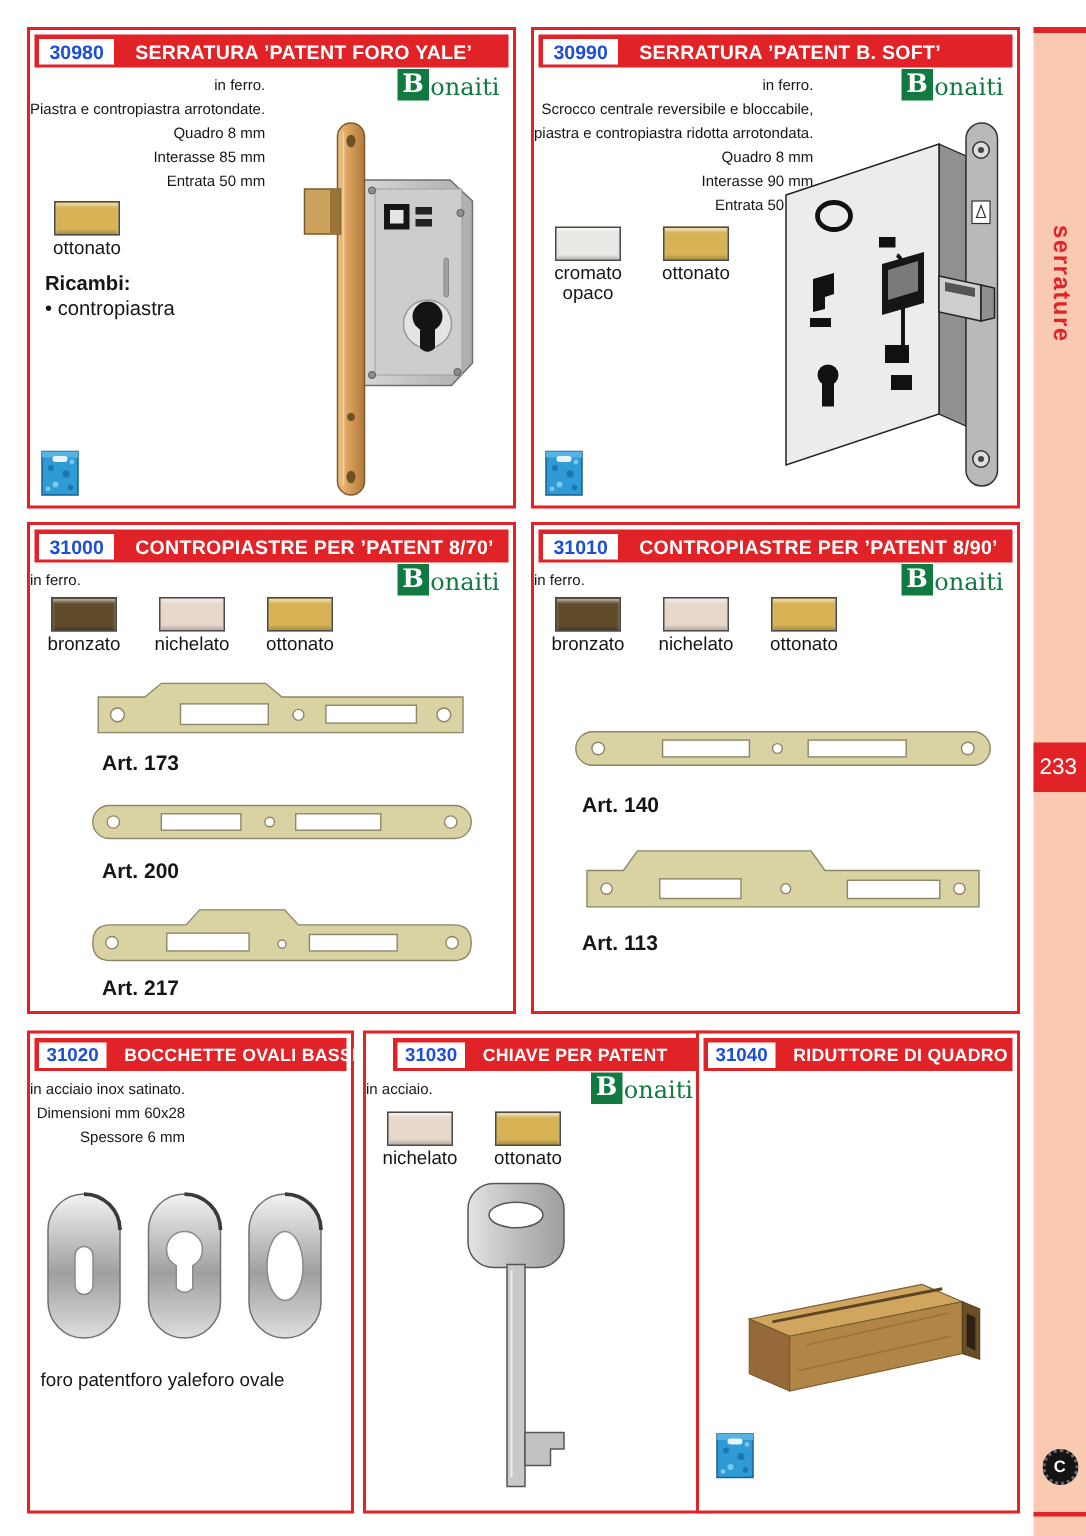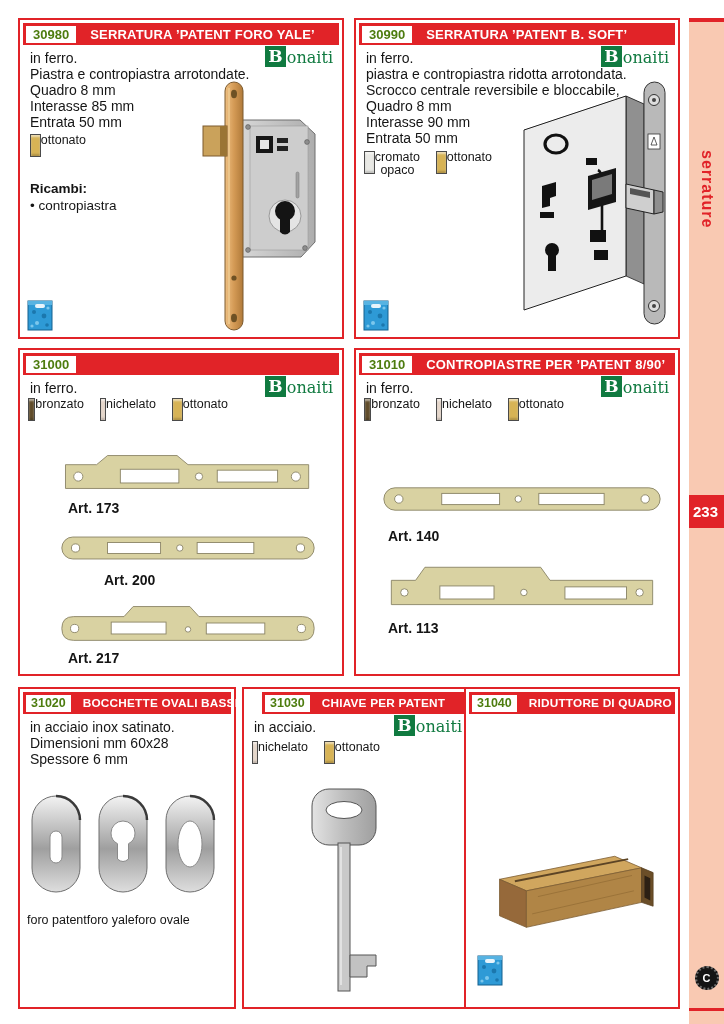--- a/index.html
+++ b/index.html
@@ -2,45 +2,45 @@
 <html><head>
 <meta charset="utf-8">
 <style>
   html,body{margin:0;padding:0;background:#ffffff;}
   #page{
     position:relative;width:724px;height:1024px;background:#ffffff;overflow:hidden;
     font-family:"Liberation Sans","DejaVu Sans",sans-serif;color:#151515;
   }
   .box{position:absolute;border:2px solid #e12328;background:#fff;}
   .hdr{display:flex;align-items:center;height:22px;background:#e12328;margin:3px;}
-  .code{background:#fff;color:#4d7c0f;font-weight:700;font-size:13px;line-height:17px;padding:0 7px;margin-left:3px;white-space:nowrap;}
+  .code{background:#fff;color:#1d4ed8;font-weight:700;font-size:13px;line-height:17px;padding:0 7px;margin-left:3px;white-space:nowrap;}
   .title{color:#fff;font-weight:700;font-size:13px;margin-left:14px;white-space:nowrap;letter-spacing:.2px;}
   .small .title{font-size:11.8px;margin-left:12px;}
   .small .code{font-size:12.5px;padding:0 5px;}
-  .desc{position:absolute;left:10px;top:30px;font-size:14px;line-height:16px;}
+  .desc{position:absolute;left:0;top:30px;font-size:10px;line-height:16px;text-align:right;}
   .logo{position:absolute;right:9px;top:26px;display:flex;align-items:flex-start;line-height:1;}
   .logo-b{width:21px;height:21px;background:#107a40;color:#fff;font-family:"DejaVu Serif","Liberation Serif",serif;
     font-size:17px;font-weight:700;display:flex;align-items:center;justify-content:center;}
   .logo-rest{color:#107a40;font-family:"DejaVu Serif","Liberation Serif",serif;font-size:16px;margin-left:1px;margin-top:4px;}
   .swatches{position:absolute;display:flex;gap:16px;}
-  .swatch{display:flex;flex-direction:row;align-items:flex-start;width:56px;}
+  .swatch{display:flex;flex-direction:column;align-items:center;width:56px;}
   .chip{width:42px;height:21px;border:1px solid #4a4a4a;margin-bottom:2px;box-shadow:inset 0 2px 2px rgba(255,255,255,.55), inset 0 -2px 2px rgba(0,0,0,.18);}
   .chip-label{font-size:12.5px;line-height:13px;text-align:center;}
   .spares{position:absolute;left:10px;font-size:13.5px;line-height:17px;}
   .spares-title{font-weight:700;}
   .art-label{position:absolute;font-weight:700;font-size:14px;}
   .img{position:absolute;}
   .bag{position:absolute;}
   
   .strip{position:absolute;left:689px;top:18px;width:35px;height:1006px;background:#f9c9b2;}
   .strip-cap{position:absolute;left:0;top:0;width:100%;height:4px;background:#e12328;}
   .strip-label{position:absolute;top:132px;left:50%;transform:translateX(-50%);
     writing-mode:vertical-rl;color:#e12328;font-weight:700;font-size:16px;letter-spacing:1px;}
   .page-badge{position:absolute;left:0;top:477px;width:100%;height:33px;background:#e12328;color:#fff;
-    font-weight:700;font-size:15px;display:flex;align-items:center;padding-left:4px;box-sizing:border-box;}
+    font-weight:400;font-size:15px;display:flex;align-items:center;padding-left:4px;box-sizing:border-box;}
   .cbadge{position:absolute;left:50%;transform:translateX(-50%);bottom:34px;width:20px;height:20px;border-radius:50%;
     background:#141414;border:2px dotted #6a6a6a;color:#fff;font-weight:700;font-size:11px;
     display:flex;align-items:center;justify-content:center;}
   .strip-line{position:absolute;left:0;bottom:13px;width:100%;height:3px;background:#e12328;}
   .oval-labels{position:absolute;left:0;top:224px;width:100%;display:flex;
     padding:0 7px;box-sizing:border-box;font-size:12.5px;}
   .ovals{position:absolute;left:9px;top:104px;display:flex;gap:13px;}
 </style>
 </head>
 <body>
@@ -125,22 +125,22 @@
     <div class="hdr">
       <span class="code">30990</span>
       <span class="title">SERRATURA ’PATENT B. SOFT’</span>
     </div>
     <div class="logo">
       <span class="logo-b">B</span>
       <span class="logo-rest">onaiti</span>
     </div>
     <div class="desc">
       <div>in ferro.</div>
+      <div>Scrocco centrale reversibile e bloccabile,</div>
       <div>piastra e contropiastra ridotta arrotondata.</div>
-      <div>Scrocco centrale reversibile e bloccabile,</div>
       <div>Quadro 8 mm</div>
       <div>Interasse 90 mm</div>
       <div>Entrata 50 mm</div>
     </div>
     <div class="swatches" style="left:8px;top:131px;">
       <div class="swatch">
         <span class="chip" style="background: rgb(233, 233, 229);"></span>
         <span class="chip-label">cromato opaco</span>
       </div>
       <div class="swatch">
@@ -184,20 +184,21 @@
         <circle cx="21" cy="29" r="1.8" fill="#1b77ad"></circle>
       <circle cx="6" cy="30" r="1.6" fill="#7cc7ec"></circle>
         <circle cx="22" cy="12" r="1.6" fill="#7cc7ec"></circle>
       <rect x="9" y="8" width="10" height="4" rx="2" fill="#e8f4fb"></rect>
     </svg>
   </div>
 
   <div class="box" style="left:18px;top:348px;width:322px;height:324px;">
     <div class="hdr">
       <span class="code">31000</span>
+      <span class="title">CONTROPIASTRE PER ’PATENT 8/70’</span>
     </div>
     <div class="logo">
       <span class="logo-b">B</span>
       <span class="logo-rest">onaiti</span>
     </div>
     <div class="desc">
       <div>in ferro.</div>
     </div>
     <div class="swatches" style="left:8px;top:48px;">
       <div class="swatch">
@@ -225,21 +226,21 @@
     <div class="art-label" style="left:48px;top:150px;">Art. 173</div>
 
     <svg class="img" style="left:40px;top:180px;" width="256" height="36" viewBox="0 0 280 36">
       <rect x="2" y="6" width="276" height="24" rx="12" fill="#d9d2a2" stroke="#8c8668"></rect>
       <rect x="52" y="12" width="58" height="12" fill="#fff" stroke="#8c8668"></rect>
       <rect x="150" y="12" width="62" height="12" fill="#fff" stroke="#8c8668"></rect>
       <circle cx="17" cy="18" r="4.5" fill="#fff" stroke="#8c8668"></circle>
       <circle cx="131" cy="18" r="3.5" fill="#fff" stroke="#8c8668"></circle>
       <circle cx="263" cy="18" r="4.5" fill="#fff" stroke="#8c8668"></circle>
     </svg>
-    <div class="art-label" style="left:48px;top:222px;margin-left:36px;">Art. 200</div>
+    <div class="art-label" style="left:48px;top:222px;">Art. 200</div>
 
     <svg class="img" style="left:40px;top:250px;" width="256" height="46" viewBox="0 0 280 46">
       <path d="M15,16 H70 L80,5 H142 L152,16 H265 Q278,16 278,29 Q278,42 265,42 H15 Q2,42 2,29 Q2,16 15,16 Z" fill="#d9d2a2" stroke="#8c8668"></path>
       <rect x="56" y="22" width="60" height="13" fill="#fff" stroke="#8c8668"></rect>
       <rect x="160" y="23" width="64" height="12" fill="#fff" stroke="#8c8668"></rect>
       <circle cx="16" cy="29" r="4.5" fill="#fff" stroke="#8c8668"></circle>
       <circle cx="140" cy="30" r="3" fill="#fff" stroke="#8c8668"></circle>
       <circle cx="264" cy="29" r="4.5" fill="#fff" stroke="#8c8668"></circle>
     </svg>
     <div class="art-label" style="left:48px;top:300px;">Art. 217</div>

